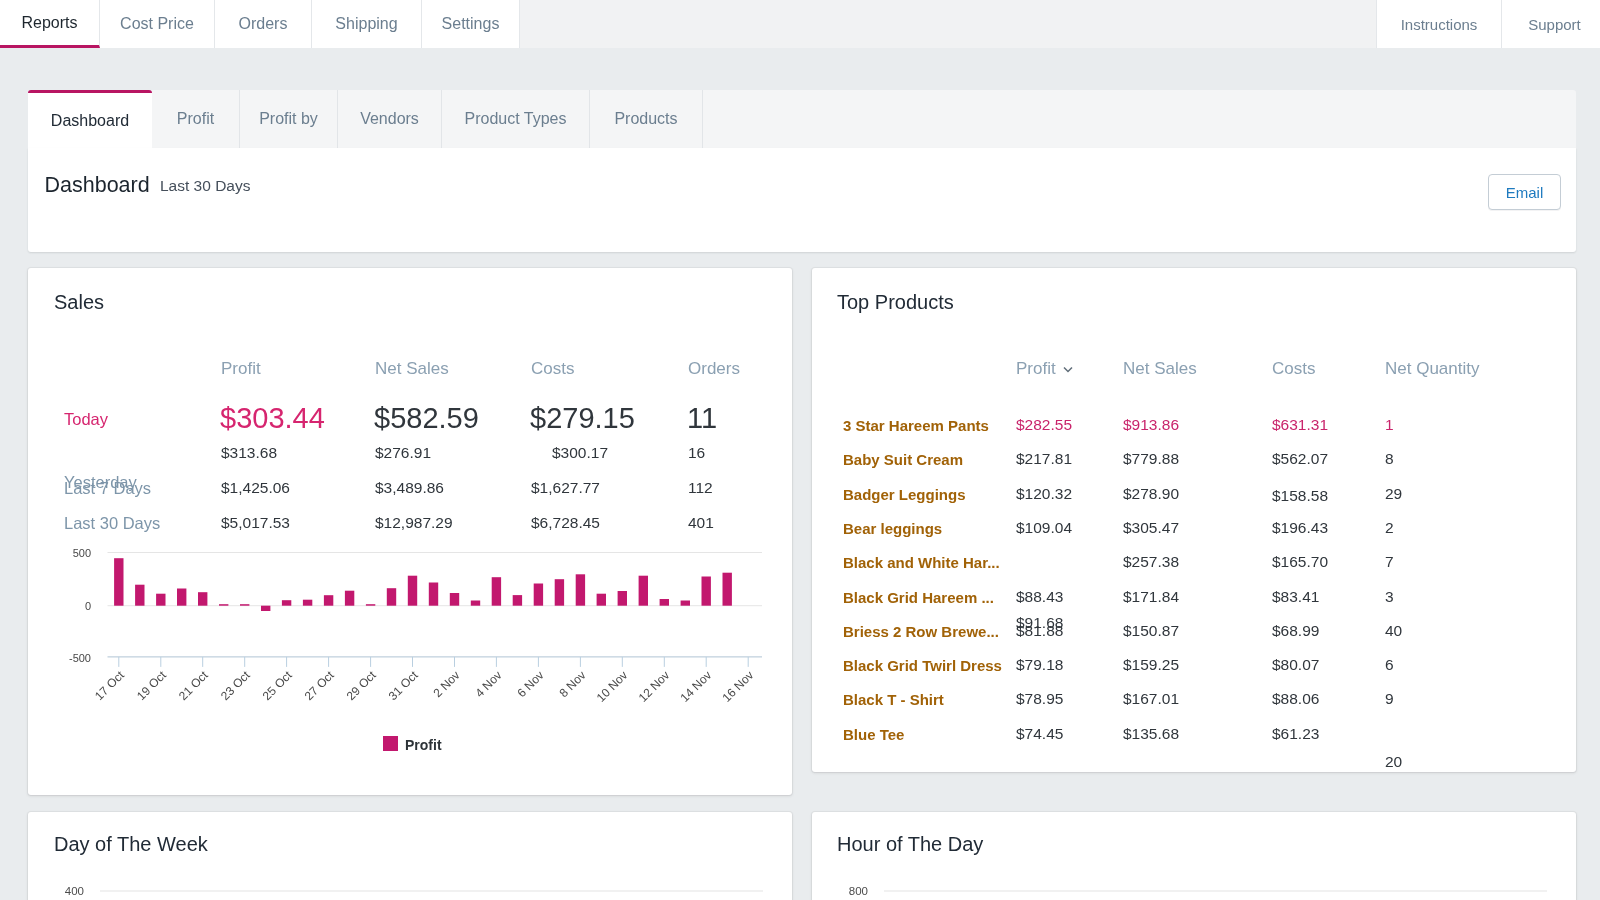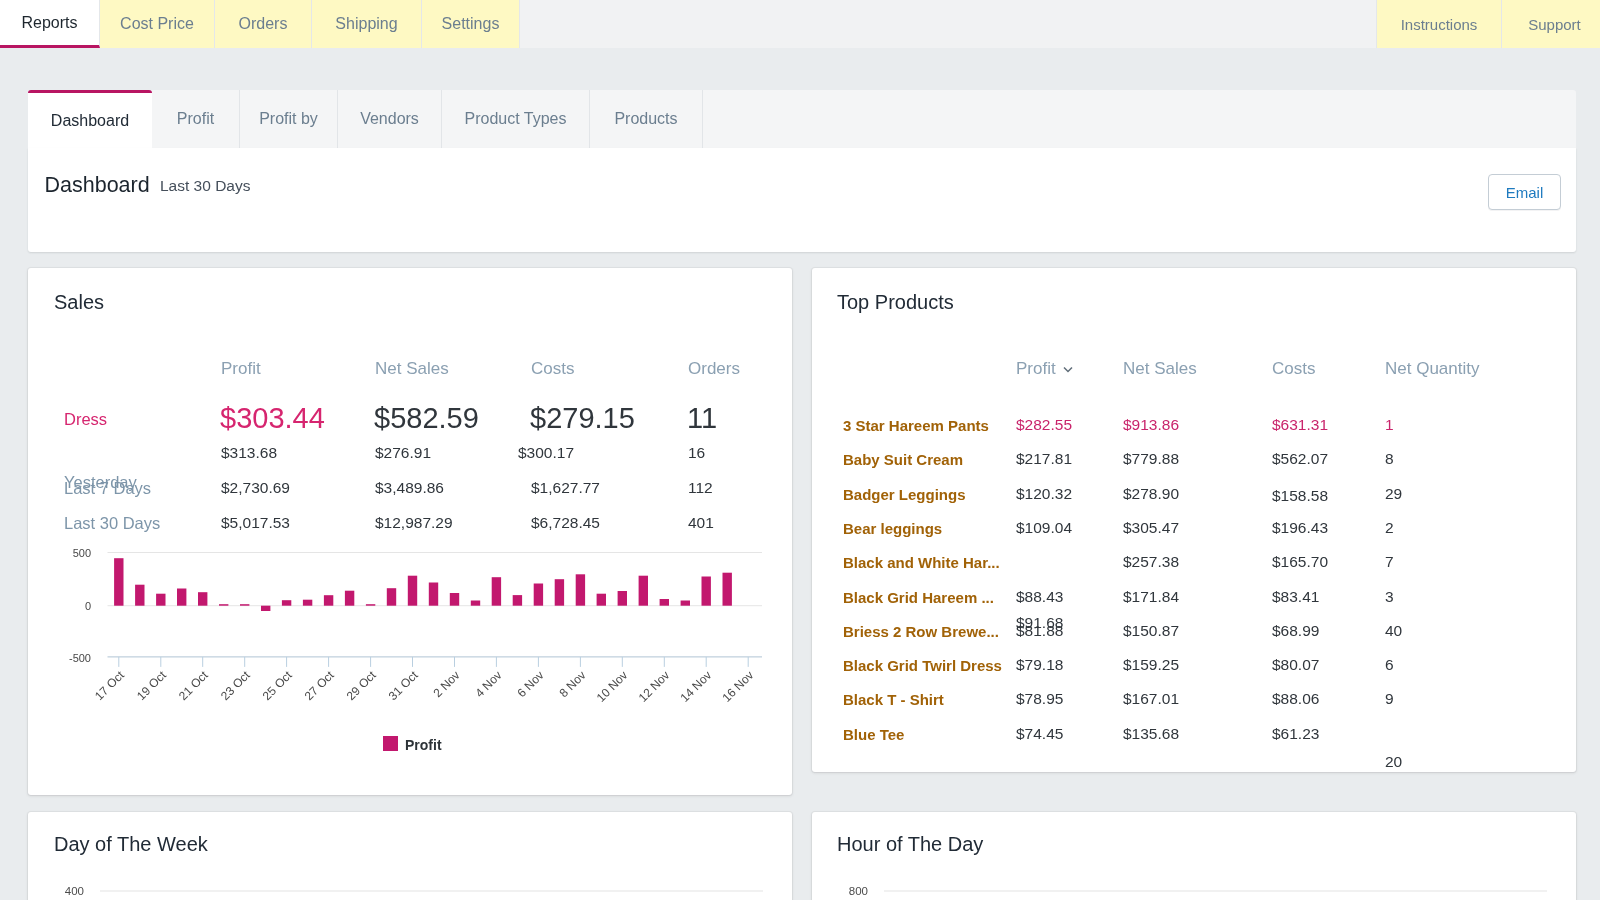--- a/index.html
+++ b/index.html
@@ -1,21 +1,21 @@
 <!DOCTYPE html>
 <html><head>
 <meta charset="utf-8">
 <style>
 * { margin:0; padding:0; box-sizing:border-box; }
 html,body { width:1600px; height:900px; overflow:hidden; }
 body { background:#e9ecee; font-family:"Liberation Sans", sans-serif; position:relative; }
 .abs { position:absolute; }
 
 
-#nav { position:absolute; top:0; left:0; width:1600px; height:48px; background:#fef9c3; display:flex; }
+#nav { position:absolute; top:0; left:0; width:1600px; height:48px; background:#ffffff; display:flex; }
 .navitem { height:48px; display:flex; align-items:center; justify-content:center; font-size:16px; color:#6b7e8f; border-right:1px solid #e4e7ea; }
 #nav-reports { width:100px; background:#ffffff; color:#1d262e; border-bottom:3px solid #b81562; border-right:1px solid #e4e7ea; }
 #nav-spacer { flex:1; border-right:1px solid #e4e7ea; background:#f1f2f3; }
 
 
 #tabbar { position:absolute; top:90px; left:28px; width:1548px; height:58px; background:#f4f5f6; border-radius:3px 3px 0 0; display:flex; }
 .tab { height:58px; display:flex; align-items:center; justify-content:center; font-size:16px; color:#6b7e8f; border-right:1px solid #e2e5e8; }
 #tab-dash { background:#ffffff; color:#212b36; border-top:3px solid #b81562; border-radius:3px 3px 0 0; border-right:none; font-size:16px; }
 
 
@@ -79,34 +79,34 @@
 <div class="cardtitle" style="left:837px; top:291px;">Top Products</div>
 <div class="cardtitle" style="left:54px; top:833px;">Day of The Week</div>
 <div class="cardtitle" style="left:837px; top:833px;">Hour of The Day</div>
 
 <div id="salestable">
   <span class="t hdr" style="left:221px; top:369px;">Profit</span>
   <span class="t hdr" style="left:375px; top:369px;">Net Sales</span>
   <span class="t hdr" style="left:531px; top:369px;">Costs</span>
   <span class="t hdr" style="left:688px; top:369px;">Orders</span>
 
-  <span class="t rowlab pink" style="left:64px; top:419px;">Dress</span>
+  <span class="t rowlab pink" style="left:64px; top:419px;">Today</span>
   <span class="t big pink" style="left:220px; top:418px;">$303.44</span>
   <span class="t big" style="left:374px; top:418px;">$582.59</span>
   <span class="t big" style="left:530px; top:418px;">$279.15</span>
   <span class="t big" style="left:687px; top:418px;">11</span>
 
   <span class="t rowlab" style="left:64px; top:453px;margin-top:29px;">Yesterday</span>
   <span class="t val" style="left:221px; top:453px;">$313.68</span>
   <span class="t val" style="left:375px; top:453px;">$276.91</span>
-  <span class="t val" style="left:518px; top:453px;">$300.17</span>
+  <span class="t val" style="left:552px; top:453px;">$300.17</span>
   <span class="t val" style="left:688px; top:453px;">16</span>
 
   <span class="t rowlab" style="left:64px; top:488px;">Last 7 Days</span>
-  <span class="t val" style="left:221px; top:488px;">$2,730.69</span>
+  <span class="t val" style="left:221px; top:488px;">$1,425.06</span>
   <span class="t val" style="left:375px; top:488px;">$3,489.86</span>
   <span class="t val" style="left:531px; top:488px;">$1,627.77</span>
   <span class="t val" style="left:688px; top:488px;">112</span>
 
   <span class="t rowlab" style="left:64px; top:523px;">Last 30 Days</span>
   <span class="t val" style="left:221px; top:523px;">$5,017.53</span>
   <span class="t val" style="left:375px; top:523px;">$12,987.29</span>
   <span class="t val" style="left:531px; top:523px;">$6,728.45</span>
   <span class="t val" style="left:688px; top:523px;">401</span>
 </div>

